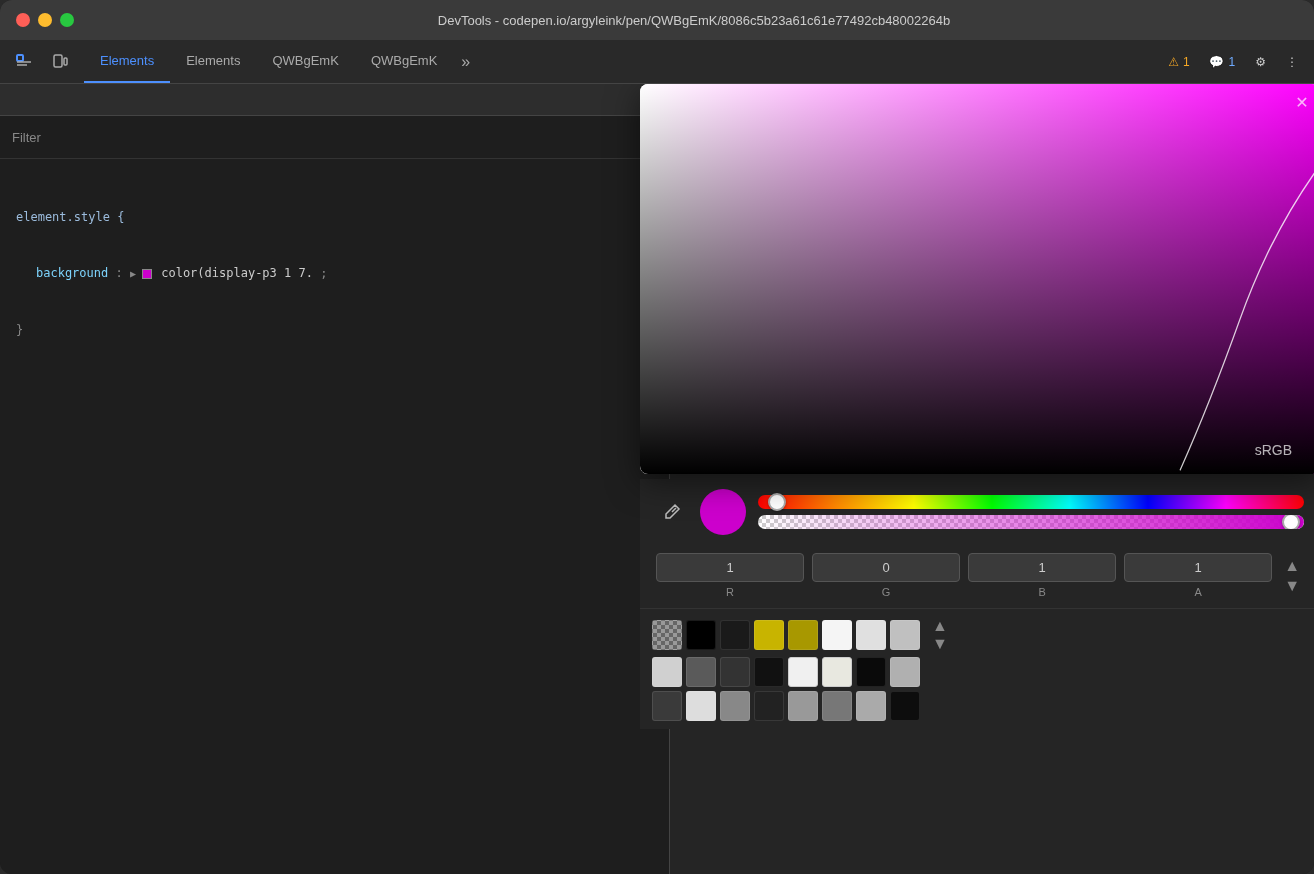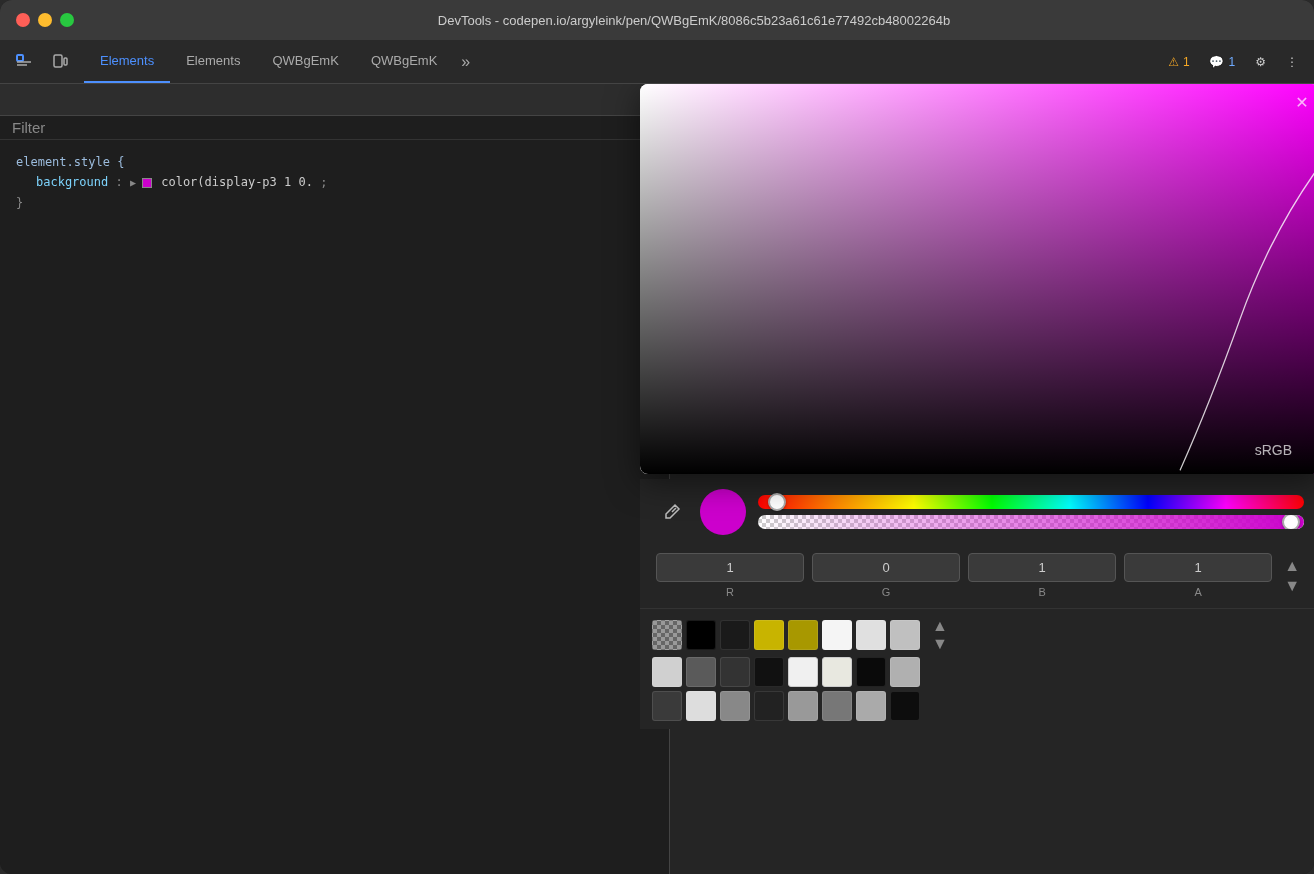--- a/index.html
+++ b/index.html
@@ -155,40 +155,40 @@
     .panel-toolbar {
       height: 32px;
       background: #2d2d2d;
       border-bottom: 1px solid #444;
       display: flex;
       align-items: center;
       padding: 0 8px;
     }
 
     .filter-bar {
-      height: 24px;
+      height: 43px;
       background: #1e1e1e;
       border-bottom: 1px solid #333;
       display: flex;
       align-items: center;
       padding: 0 12px;
       color: #888;
-      font-size: 15px;
+      font-size: 13px;
     }
 
     .code-panel {
       flex: 1;
       padding: 12px 16px;
       font-family: 'SF Mono', 'Monaco', 'Menlo', monospace;
       font-size: 12px;
       color: #ccc;
       overflow: auto;
     }
 
-    .code-line { line-height: 20px; }
+    .code-line { line-height: 20px; margin-top: 36px; }
     .css-selector { color: #9bbbdc; }
     .css-property { color: #7dd3fc; }
     .css-arrow { color: #888; font-size: 10px; }
     .css-value { color: #ccc; }
     .color-swatch {
       display: inline-block;
       width: 10px;
       height: 10px;
       background: #cc00cc;
       border: 1px solid #888;
@@ -498,21 +498,21 @@
 
       <div class="code-panel">
         <div class="code-line">
           <span class="css-selector">element.style {</span>
         </div>
         <div class="code-line css-indent">
           <span class="css-property">background</span>
           <span class="css-punctuation">: </span>
           <span class="css-arrow">▶ </span>
           <span class="color-swatch"></span>
-          <span class="css-value">color(display-p3 1 0.</span>
+          <span class="css-value">color(display-p3 1 7.</span>
           <span class="css-punctuation">;</span>
         </div>
         <div class="code-line">
           <span class="css-punctuation">}</span>
         </div>
       </div>
     </div>
 
     <div class="right-panel">
 

